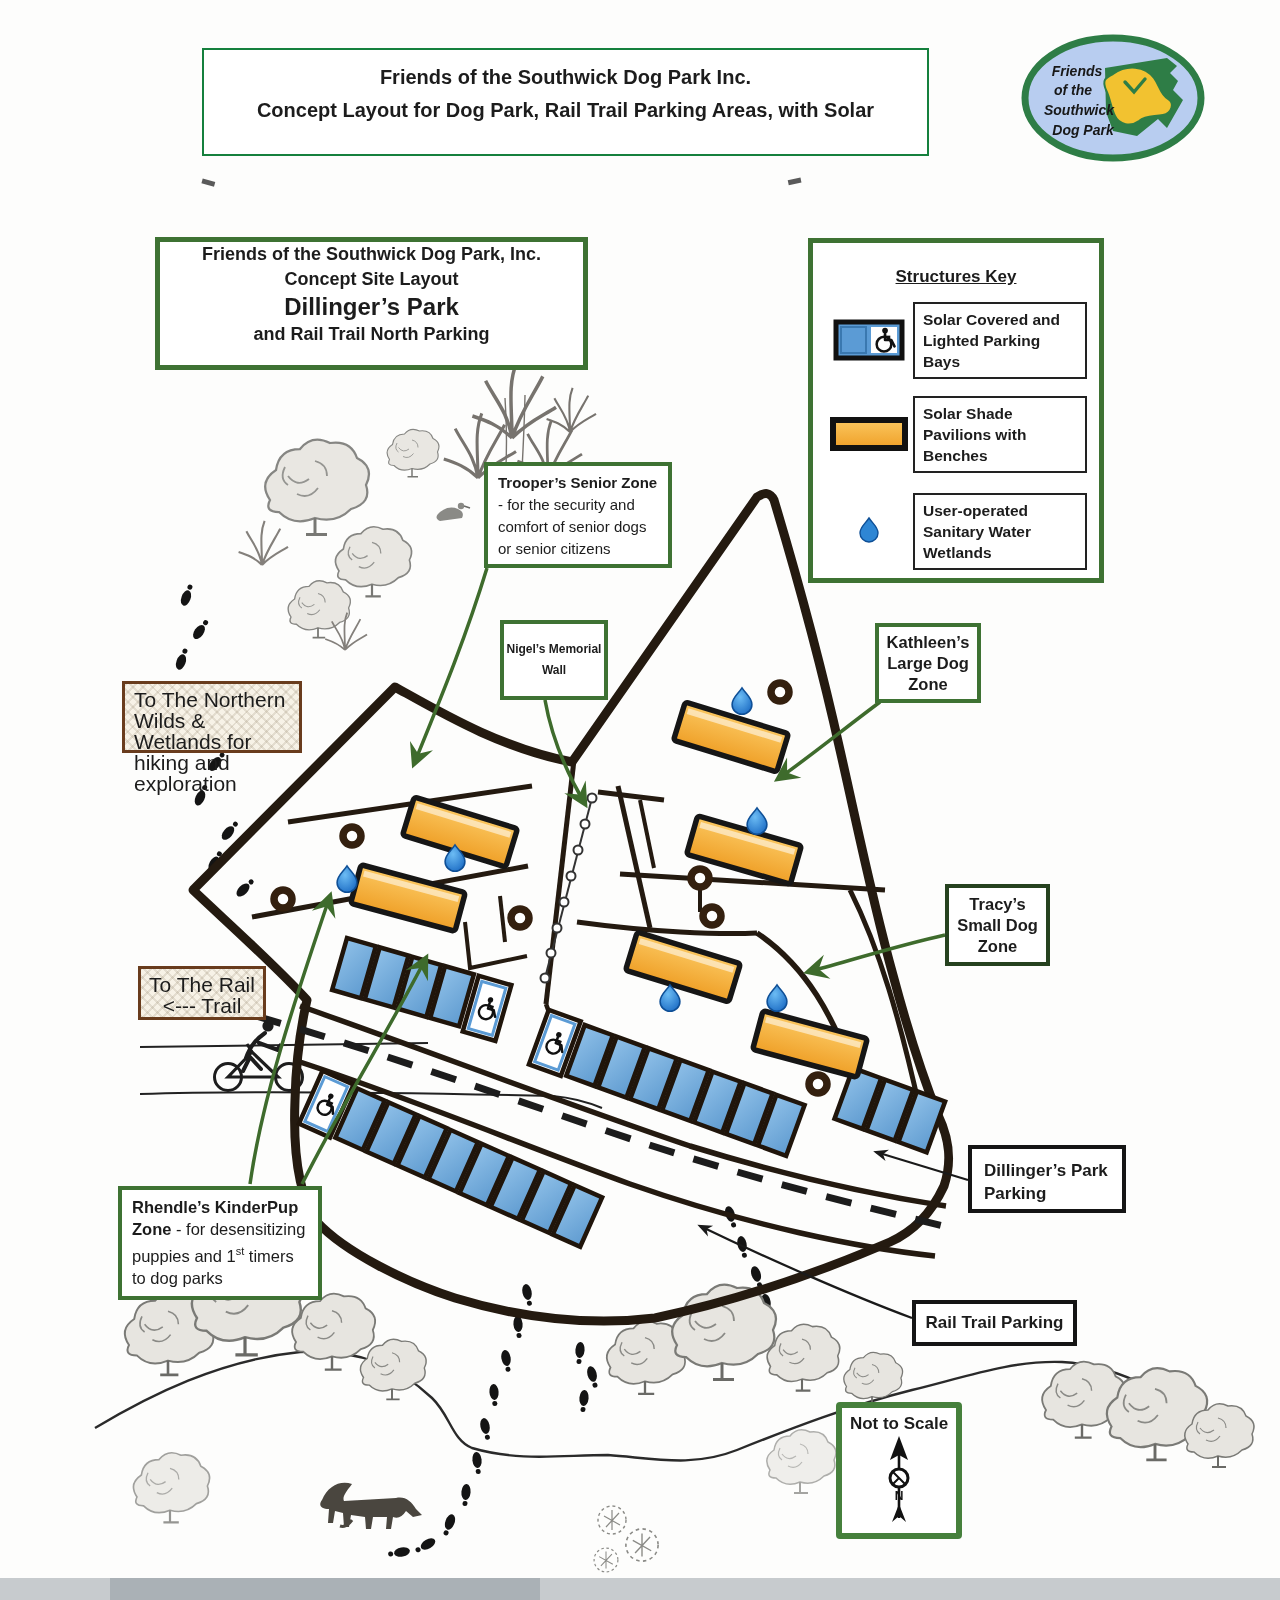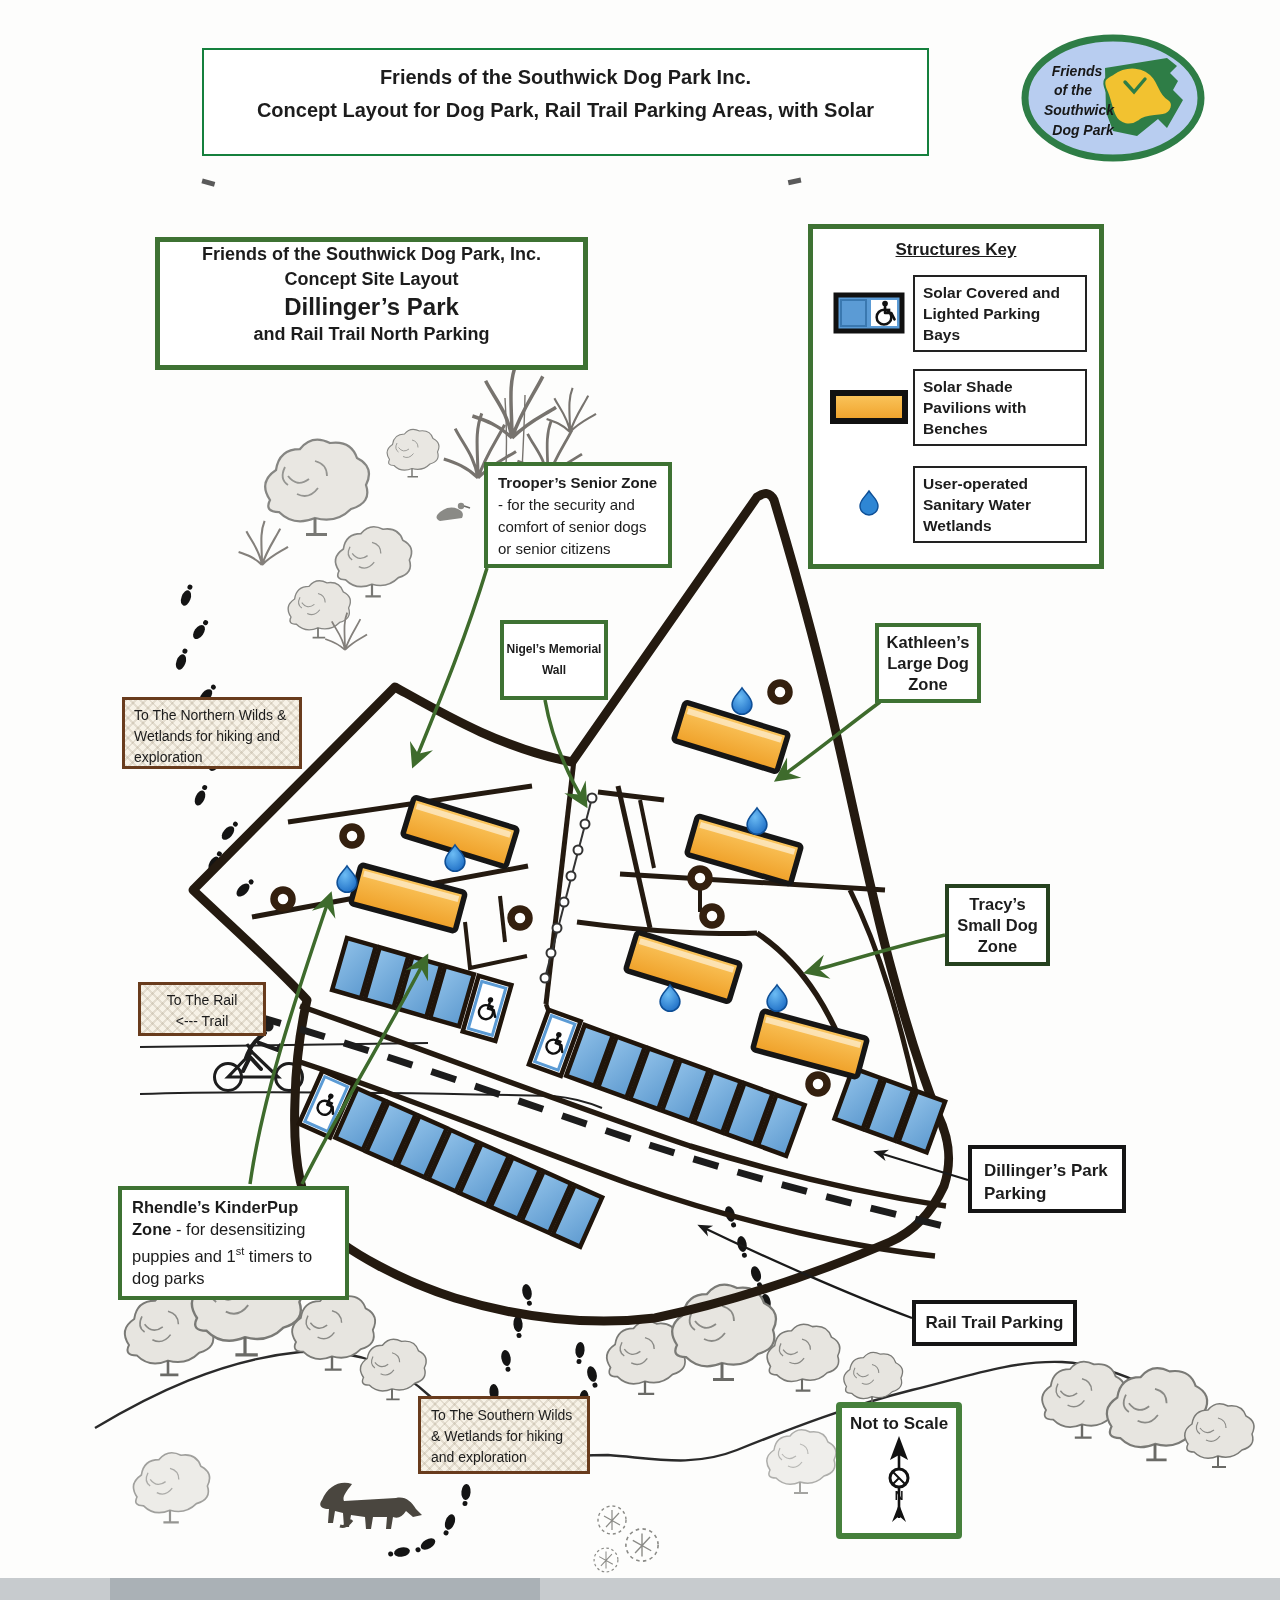--- a/index.html
+++ b/index.html
@@ -13,46 +13,46 @@
               background:#fff;text-align:center;padding-top:11px;box-sizing:border-box;}
   .header-box .l1,.header-box .l2{font-weight:bold;font-size:20px;line-height:33px;}
 
   
   .site-box{left:155px;top:237px;width:433px;height:133px;border:5px solid #3e7233;background:#fff;
             box-sizing:border-box;text-align:center;}
   .site-box .s1{font-weight:bold;font-size:18px;line-height:25px;}
   .site-box .s3{font-weight:bold;font-size:24px;line-height:30px;}
 
   
-  .key-box{left:808px;top:224px;width:296px;height:345px;border:5px solid #3e7233;background:#fff;
-           box-sizing:border-box;padding:11px 12px 0 12px;}
+  .key-box{left:808px;top:238px;width:296px;height:345px;border:5px solid #3e7233;background:#fff;
+           box-sizing:border-box;padding:24px 12px 0 12px;}
   .key-title{text-align:center;font-weight:bold;font-size:17px;text-decoration:underline;margin-bottom:10px;}
   .key-row{display:flex;align-items:center;margin-bottom:9px;}
   .key-icon{width:88px;flex:0 0 88px;display:flex;justify-content:center;align-items:center;}
   .key-label{border:2px solid #222;background:#fff;padding:5px 8px;font-weight:bold;font-size:15.5px;
              line-height:21px;flex:1;}
 
   
   .gbox{border:4px solid #3e7233;background:#fff;box-sizing:border-box;}
   .kbox{border:4px solid #151515;background:#fff;box-sizing:border-box;}
   .bbox{border:3px solid #693c1d;box-sizing:border-box;
         background-color:#f7f2e7;
         background-image:repeating-linear-gradient(45deg,rgba(150,135,110,.20) 0 2px,transparent 2px 7px),
                          repeating-linear-gradient(-45deg,rgba(150,135,110,.20) 0 2px,transparent 2px 7px);}
-  .lbl{font-size:14px;line-height:21px;margin-top:16px;}
+  .lbl{font-size:21px;line-height:21px;}
   .bold{font-weight:bold;}
   .ctr{display:flex;align-items:center;justify-content:center;text-align:center;}
 
   .troopers{left:484px;top:462px;width:188px;height:106px;padding:6px 10px;font-size:15px;line-height:22px;}
   .nigels{left:500px;top:620px;width:108px;height:80px;font-weight:bold;font-size:12px;line-height:21px;}
   .kathleens{left:875px;top:623px;width:106px;height:80px;font-weight:bold;font-size:16.5px;line-height:21px;}
   .tracys{left:945px;top:884px;width:105px;height:82px;border-color:#26421f;font-weight:bold;font-size:16.5px;line-height:21px;}
   .northern{left:122px;top:681px;width:180px;height:72px;padding:5px 9px;}
   .railbox{left:138px;top:966px;width:128px;height:54px;padding-top:5px;text-align:center;}
-  .rhendles{left:118px;top:1186px;width:231px;height:114px;padding:6px 10px;font-size:16.5px;line-height:22px;}
+  .rhendles{left:118px;top:1186px;width:204px;height:114px;padding:6px 10px;font-size:16.5px;line-height:22px;}
   .dillingers{left:968px;top:1145px;width:158px;height:68px;padding:10px 12px;font-weight:bold;font-size:17px;line-height:23px;}
   .rtparking{left:912px;top:1300px;width:165px;height:46px;font-weight:bold;font-size:17px;}
   .southern{left:418px;top:1380px;width:172px;height:78px;padding:6px 10px;}
   .notscale{left:836px;top:1402px;width:126px;height:137px;border:6px solid #46803c;border-radius:4px;
             background:#fff;box-sizing:border-box;text-align:center;padding-top:6px;}
   .notscale .t{font-weight:bold;font-size:17px;}
   sup{font-size:11px;}
 </style>
 </head>
 <body>
@@ -461,23 +461,20 @@
   </div>
 
   <div class="abs kbox dillingers">
     <span>Dillinger’s Park Parking</span>
   </div>
 
   <div class="abs kbox ctr rtparking">
     <span>Rail Trail Parking</span>
   </div>
 
-  <div class="abs bbox lbl southern">
-    <span>To The Southern Wilds &amp; Wetlands for hiking and exploration</span>
-  </div>
 
   <div class="abs notscale">
     <div class="t">Not to Scale</div>
     <svg width="52" height="96" viewBox="0 0 52 96">
       <path d="M26,2 L35,26 L26,21 L17,26 Z" fill="#111"></path>
       <path d="M26,21 L26,84" stroke="#111" stroke-width="2.6"></path>
       <circle cx="26" cy="44" r="9" fill="#fff" stroke="#111" stroke-width="3"></circle>
       <path d="M20,38 L32,50 M26,44 L20,50" stroke="#111" stroke-width="2"></path>
       <text x="26" y="66" text-anchor="middle" font-size="12" font-weight="bold" fill="#111">N</text>
       <path d="M26,70 L19,88 L26,82 L33,88 Z" fill="#111"></path>

